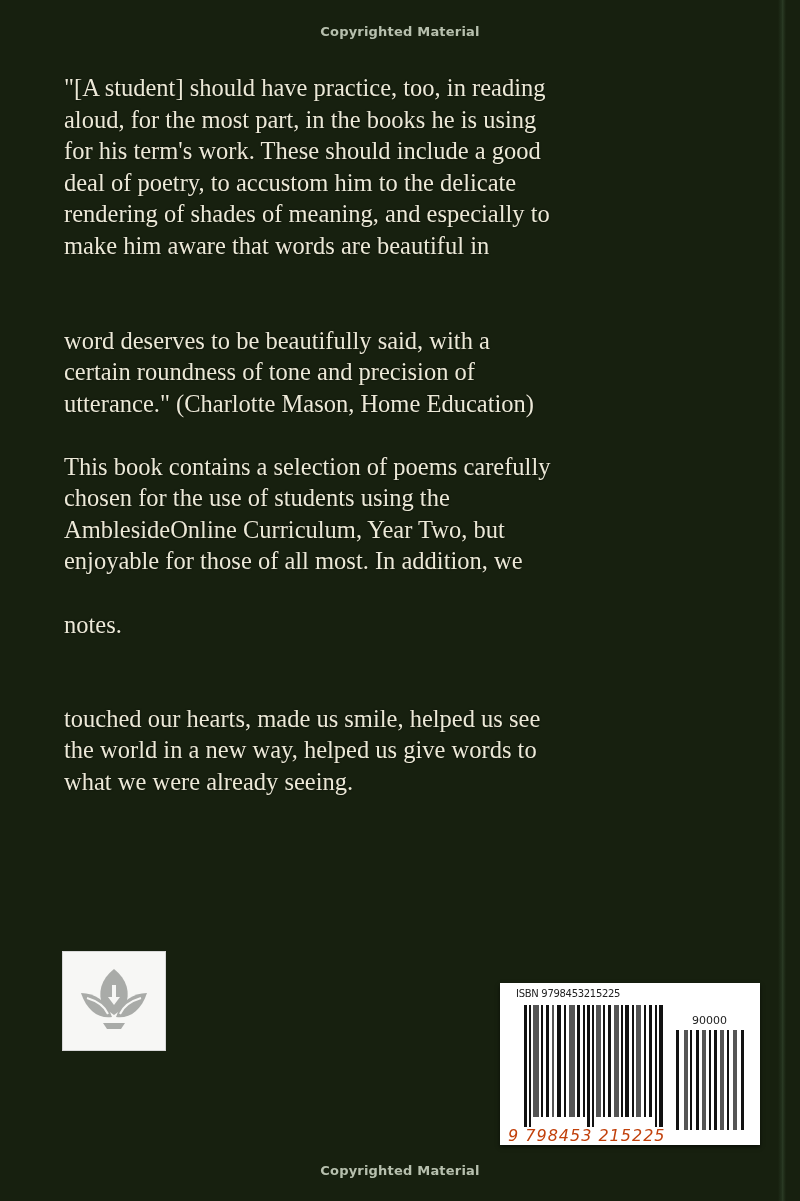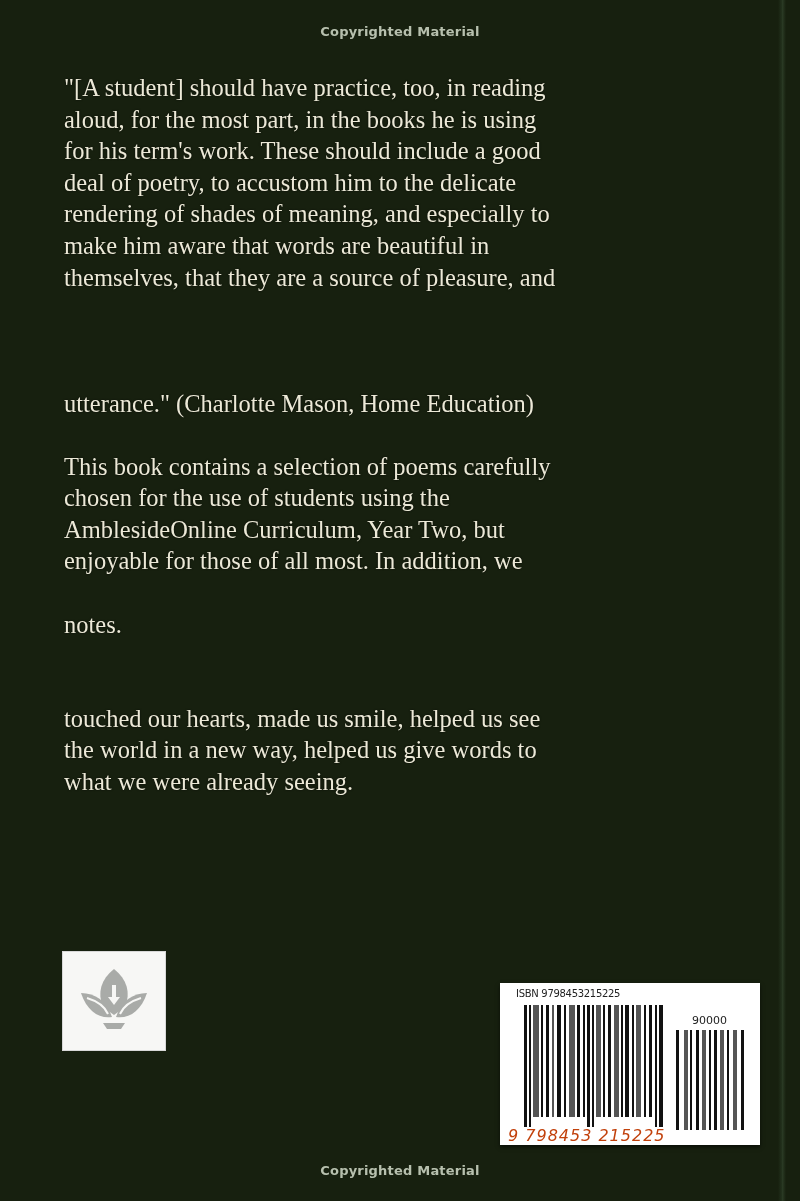--- a/index.html
+++ b/index.html
@@ -75,24 +75,24 @@
   <div class="watermark top">Copyrighted Material</div>
 
   <div class="body-text">
     <p>
       <span>"[A student] should have practice, too, in reading</span><br>
       <span>aloud, for the most part, in the books he is using</span><br>
       <span>for his term's work. These should include a good</span><br>
       <span>deal of poetry, to accustom him to the delicate</span><br>
       <span>rendering of shades of meaning, and especially to</span><br>
       <span>make him aware that words are beautiful in</span><br>
-      <span>themselves, that they are a source of pleasure, and</span><br>
       <br>
       <br>
-      <br>
+      <span>word deserves to be beautifully said, with a</span><br>
+      <span>certain roundness of tone and precision of</span><br>
       <span>utterance." (Charlotte Mason, Home Education)</span>
     </p>
     <p>
       <span>This book contains a selection of poems carefully</span><br>
       <span>chosen for the use of students using the</span><br>
       <span>AmblesideOnline Curriculum, Year Two, but</span><br>
       <span>enjoyable for those of all most. In addition, we</span><br>
       <br>
       <span>notes.</span>
     </p>

